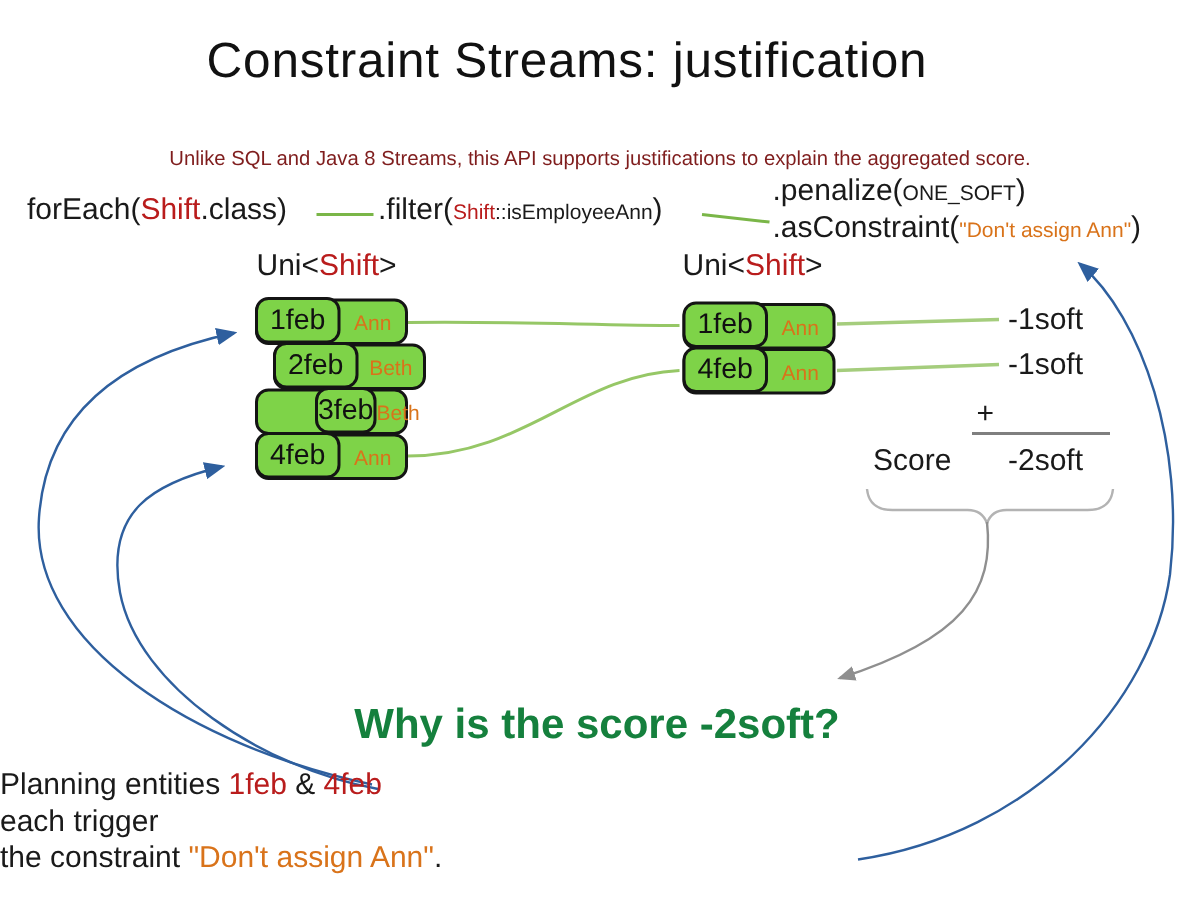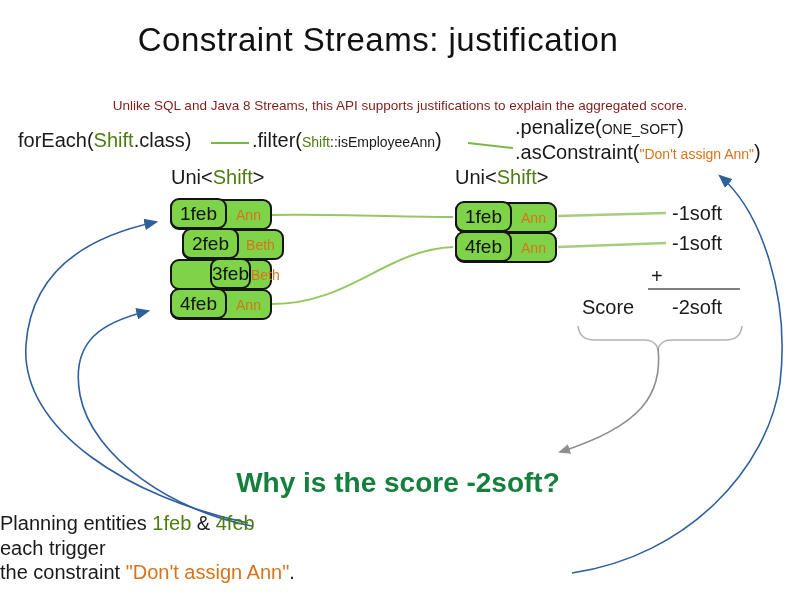--- a/index.html
+++ b/index.html
@@ -6,21 +6,21 @@
   .canvas{
     position:relative;width:800px;height:600px;background:#ffffff;overflow:hidden;
     font-family:"Liberation Sans",sans-serif;color:#1a1a1a;
   }
   .abs{position:absolute;}
   svg.layer{position:absolute;left:0;top:0;width:800px;height:600px;}
   .title{left:0;top:21px;width:756px;text-align:center;font-size:33px;font-weight:400;letter-spacing:0.5px;color:#111;}
   .subtitle{left:0;top:66px;width:800px;text-align:center;font-size:13.5px;color:#7f1d1d;margin-top:32px;}
   .code{font-size:20px;white-space:nowrap;color:#1a1a1a;}
   .code .arg{font-size:14px;}
-  .green{color:#4d7c0f;}
+  .green{color:#b91c1c;}
   .orange{color:#d9731a;}
   .uni{font-size:20px;white-space:nowrap;}
   .shift-row{
     position:absolute;width:102px;height:31px;box-sizing:border-box;
     background:#7ed348;border:2px solid #141414;border-radius:9px;
     display:flex;align-items:center;
   }
   .date-box{
     width:57px;height:31px;box-sizing:border-box;margin:-2px 0 0 -2px;
     background:#7ed348;border:2px solid #141414;border-radius:9px;

